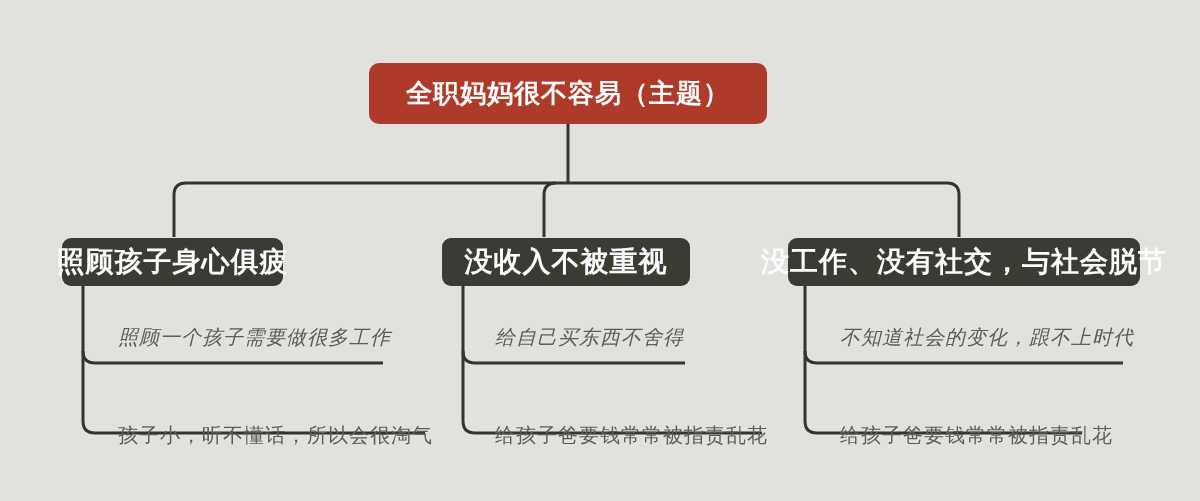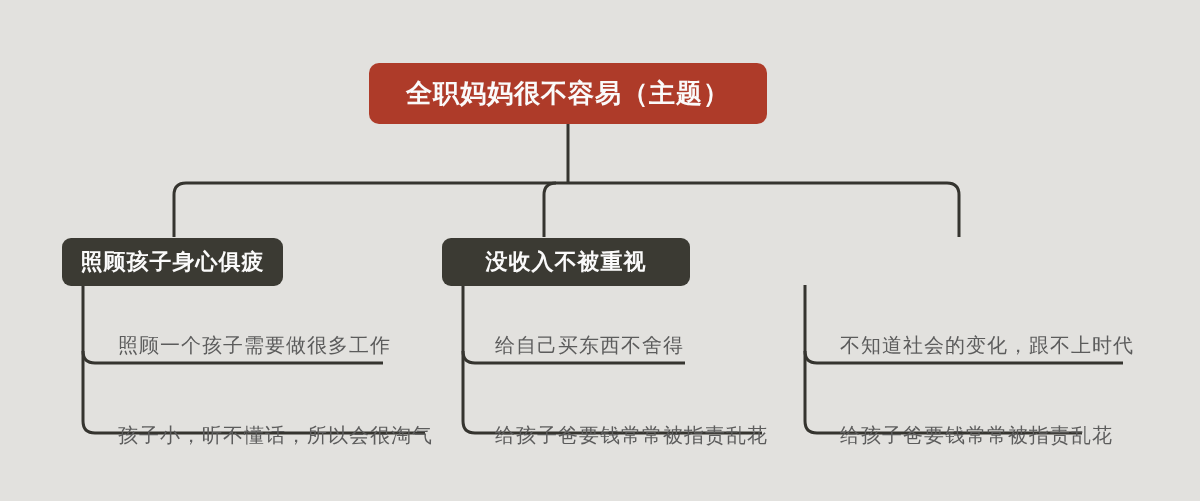--- a/index.html
+++ b/index.html
@@ -51,38 +51,38 @@
     background: var(--root-fill);
     border-radius: 10px;
     font-size: 26px;
     font-weight: bold;
     letter-spacing: 1px;
   }
   .node.branch {
     top: 238px; height: 48px;
     background: var(--branch-fill);
     border-radius: 9px;
-    font-size: 22px;
+    font-size: 28px;
     font-weight: bold;
     letter-spacing: 1px;
   }
   .node.branch.b1 { left: 62px;  width: 221px; }
   .node.branch.b2 { left: 442px; width: 248px; }
   .node.branch.b3 { left: 788px; width: 352px; }
   .leaf {
     position: absolute;
     height: 26px;
     line-height: 26px;
     font-size: 20px;
     color: var(--leaf-text);
     white-space: nowrap;
     letter-spacing: 1px;
     cursor: default;
   }
-  .leaf.row1 { top: 332px; }
+  .leaf.row1 { top: 324px; font-style: italic; }
   .leaf.row2 { top: 402px; margin-top: 20px; }
   .leaf.c1 { left: 118px; }
   .leaf.c2 { left: 495px; }
   .leaf.c3 { left: 840px; }
 </style>
 </head>
 <body>
 
 <div class="canvas">
 
@@ -103,20 +103,21 @@
     <path d="M 805,285 V 421 Q 805,433 817,433 H 1082"></path>
     <path d="M 805,351 Q 805,363 817,363 H 1123"></path>
   </svg>
 
   <div class="node root">全职妈妈很不容易（主题）</div>
 
   <div class="node branch b1">照顾孩子身心俱疲</div>
 
   <div class="node branch b2">没收入不被重视</div>
 
+  <div class="node branch b3">没工作、没有社交，与社会脱节</div>
 
   <div class="leaf c1 row1">照顾一个孩子需要做很多工作</div>
 
   <div class="leaf c1 row2">孩子小，听不懂话，所以会很淘气</div>
 
   <div class="leaf c2 row1">给自己买东西不舍得</div>
 
   <div class="leaf c2 row2">给孩子爸要钱常常被指责乱花</div>
 
   <div class="leaf c3 row1">不知道社会的变化，跟不上时代</div>

